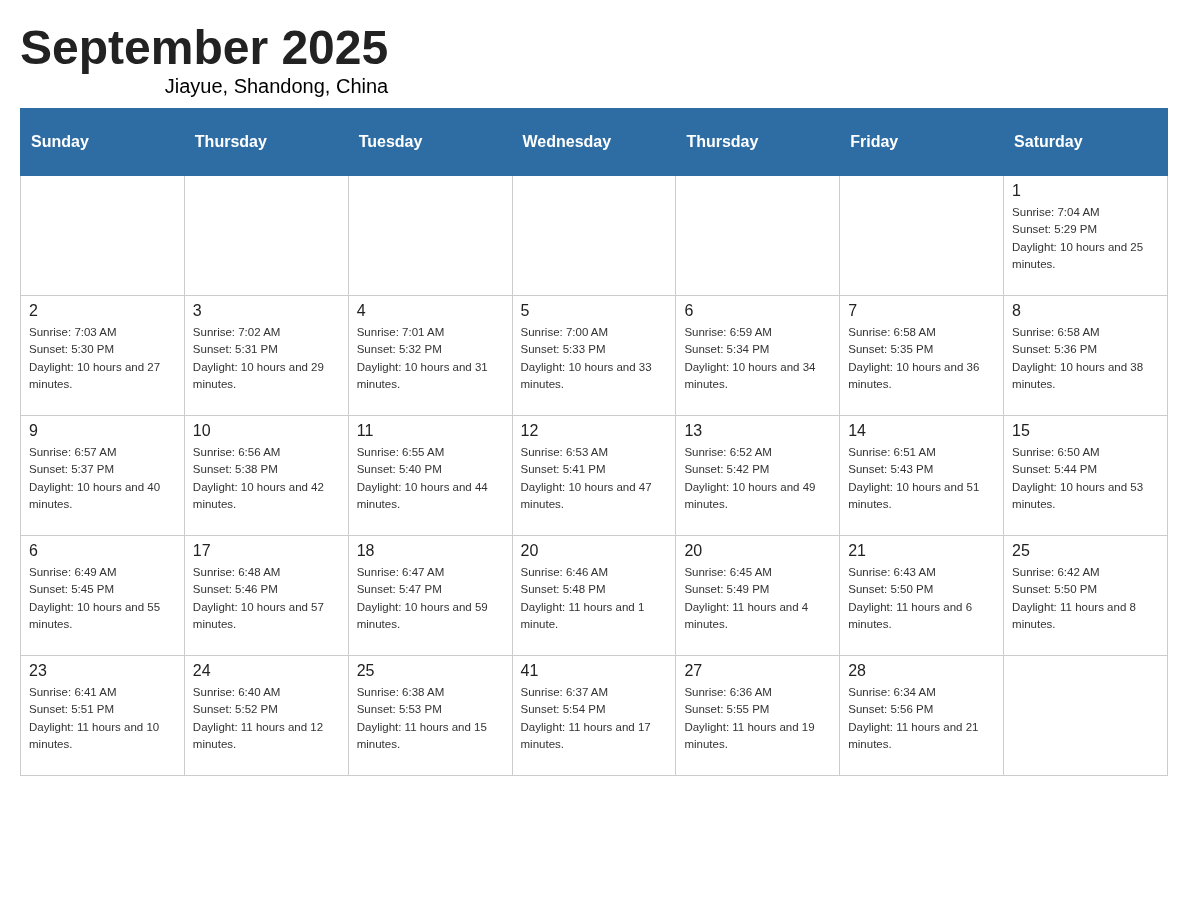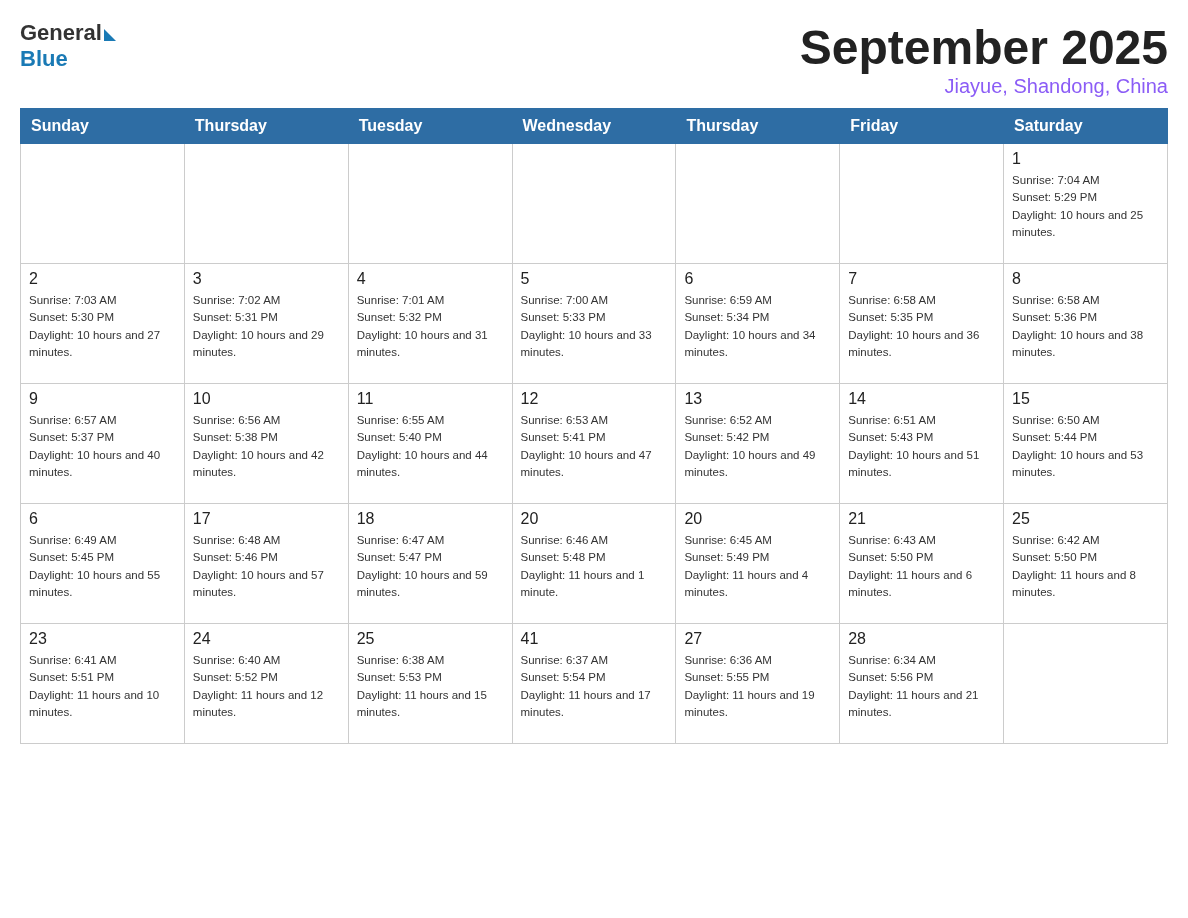--- a/index.html
+++ b/index.html
@@ -49,33 +49,33 @@
     .title-section {
       text-align: right;
     }
     .month-title {
       font-size: 48px;
       font-weight: bold;
       color: #222;
     }
     .location-title {
       font-size: 20px;
-      color: #8b5cf6;
+      color: #000000;
     }
     .calendar {
       width: 100%;
       border-collapse: collapse;
       border: 1px solid #aaa;
     }
     .calendar th {
       background-color: #2e6da4;
       color: #fff;
       font-size: 16px;
       font-weight: bold;
-      padding: 8px 10px;
+      padding: 24px 10px;
       text-align: left;
       border: 1px solid #2e6da4;
     }
     .calendar td {
       vertical-align: top;
       padding: 6px 8px;
       border: 1px solid #ccc;
       width: calc(100% / 7);
       min-height: 120px;
       font-size: 12px;
@@ -97,27 +97,20 @@
       background: #fff;
     }
     .week-row td {
       height: 120px;
     }
   </style>
 </head>
 <body>
 
 <div class="header">
-  <div class="logo">
-    <div class="logo-top">
-      <span class="logo-general">General</span>
-      <div class="logo-arrow"></div>
-    </div>
-    <span class="logo-blue">Blue</span>
-  </div>
   <div class="title-section">
     <div class="month-title">September 2025</div>
     <div class="location-title">Jiayue, Shandong, China</div>
   </div>
 </div>
 
 <table class="calendar">
   <thead>
     <tr>
     <th>Sunday</th>

